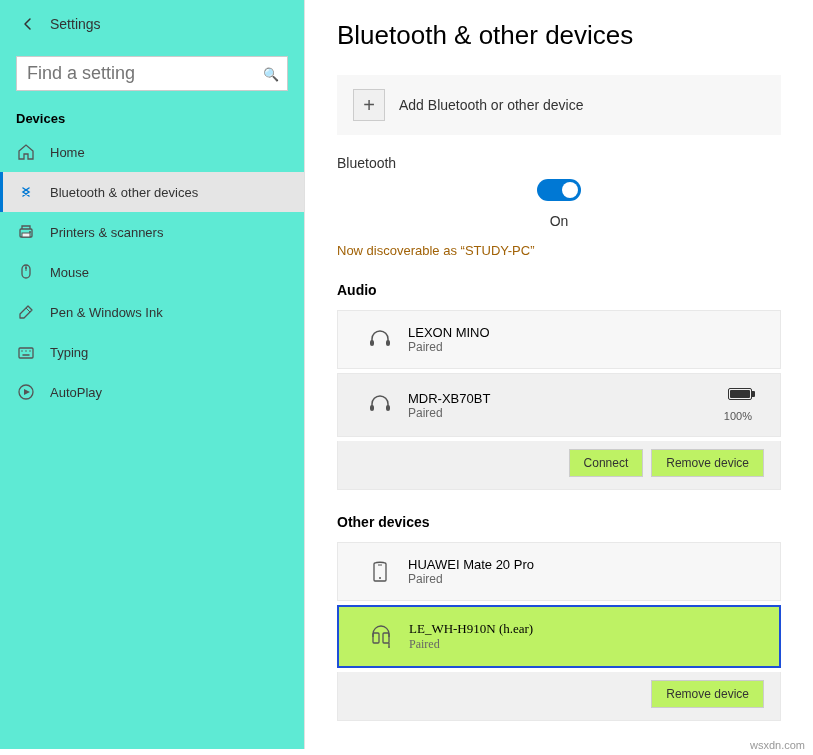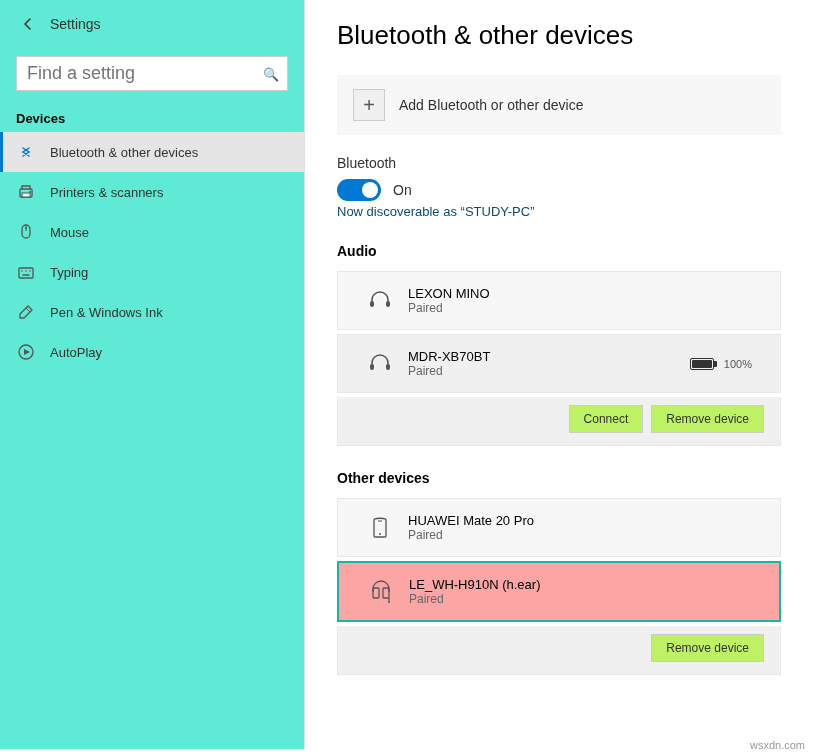--- a/index.html
+++ b/index.html
@@ -164,21 +164,22 @@
     .bluetooth-label {
       font-size: 14px;
       color: #333;
       margin-bottom: 8px;
     }
 
     .toggle-row {
       display: flex;
       align-items: center;
       gap: 12px;
-      margin-bottom: 3px;
+      margin-bottom: 14px;
+      flex-direction: column;
     }
 
     .toggle {
       position: relative;
       width: 44px;
       height: 22px;
       cursor: pointer;
     }
 
     .toggle-track {
@@ -199,21 +200,21 @@
       border-radius: 50%;
     }
 
     .toggle-text {
       font-size: 14px;
       color: #333;
     }
 
     .discoverable-text {
       font-size: 13px;
-      color: #0c4a6e;
+      color: #a16207;
       margin-bottom: 24px;
     }
 
     
     .section-heading {
       font-size: 14px;
       font-weight: 600;
       color: #000;
       margin-bottom: 12px;
     }
@@ -227,22 +228,23 @@
       display: flex;
       align-items: center;
       gap: 14px;
     }
 
     .device-card.selected {
       background: #f0f0f0;
     }
 
     .device-card.highlighted {
-      border: 2px solid #14b8a6;
-      background: #fca5a5;
+      border: 2px solid #1d4ed8;
+      background: #bef264;
+      font-family: Liberation Serif, serif;
     }
 
     .device-icon {
       width: 28px;
       height: 28px;
       display: flex;
       align-items: center;
       justify-content: center;
       flex-shrink: 0;
     }
@@ -264,21 +266,21 @@
 
     .device-right {
       display: flex;
       flex-direction: column;
       align-items: flex-end;
       gap: 4px;
     }
 
     .battery-info {
       display: flex;
-      flex-direction: row;
+      flex-direction: column;
       align-items: flex-end;
       gap: 10px;
     }
 
     .battery-icon {
       display: flex;
       align-items: center;
       gap: 3px;
     }
 
@@ -363,20 +365,28 @@
     <span class="sidebar-title">Settings</span>
   </div>
 
   <div class="search-box">
     <input class="search-input" type="text" placeholder="Find a setting" style="">
     <span class="search-icon-wrap">🔍</span>
   </div>
 
   <div class="section-label">Devices</div>
 
+  <div class="nav-item">
+    <span class="nav-icon">
+      <svg width="18" height="18" viewBox="0 0 18 18" fill="none">
+        <path d="M2 8L9 2L16 8V16H11V11H7V16H2V8Z" stroke="#555" stroke-width="1.3" fill="none"></path>
+      </svg>
+    </span>
+    <span>Home</span>
+  </div>
 
   <div class="nav-item active">
     <span class="nav-icon">
       <svg width="18" height="18" viewBox="0 0 18 18" fill="none">
         <path d="M6 5L12 9L6 13M12 5L6 9L12 13" stroke="#0078d4" stroke-width="1.5" stroke-linecap="round"></path>
       </svg>
     </span>
     <span>Bluetooth &amp; other devices</span>
   </div>
 
@@ -394,43 +404,43 @@
 
   <div class="nav-item">
     <span class="nav-icon">
       <svg width="18" height="18" viewBox="0 0 18 18" fill="none">
         <rect x="5" y="2" width="8" height="13" rx="4" stroke="#555" stroke-width="1.3"></rect>
         <line x1="9" y1="2" x2="9" y2="8" stroke="#555" stroke-width="1"></line>
         <circle cx="9" cy="5" r="1" fill="#555"></circle>
       </svg>
     </span>
     <span>Mouse</span>
+  </div>
+
+  <div class="nav-item">
+    <span class="nav-icon">
+      <svg width="18" height="18" viewBox="0 0 18 18" fill="none">
+        <path d="M11 3L15 7L7 15L3 15L3 11L11 3Z" stroke="#555" stroke-width="1.3" stroke-linejoin="round"></path>
+        <path d="M9 5L13 9" stroke="#555" stroke-width="1"></path>
+      </svg>
+    </span>
+    <span>Pen &amp; Windows Ink</span>
   </div>
 
   <div class="nav-item">
     <span class="nav-icon">
       <svg width="18" height="18" viewBox="0 0 18 18" fill="none">
         <rect x="2" y="5" width="14" height="10" rx="1" stroke="#555" stroke-width="1.3"></rect>
         <line x1="5" y1="8" x2="5" y2="8" stroke="#555" stroke-width="1.5" stroke-linecap="round"></line>
         <line x1="9" y1="8" x2="9" y2="8" stroke="#555" stroke-width="1.5" stroke-linecap="round"></line>
         <line x1="13" y1="8" x2="13" y2="8" stroke="#555" stroke-width="1.5" stroke-linecap="round"></line>
         <line x1="6" y1="12" x2="12" y2="12" stroke="#555" stroke-width="1.5" stroke-linecap="round"></line>
       </svg>
     </span>
     <span>Typing</span>
-  </div>
-
-  <div class="nav-item">
-    <span class="nav-icon">
-      <svg width="18" height="18" viewBox="0 0 18 18" fill="none">
-        <path d="M11 3L15 7L7 15L3 15L3 11L11 3Z" stroke="#555" stroke-width="1.3" stroke-linejoin="round"></path>
-        <path d="M9 5L13 9" stroke="#555" stroke-width="1"></path>
-      </svg>
-    </span>
-    <span>Pen &amp; Windows Ink</span>
   </div>
 
   <div class="nav-item">
     <span class="nav-icon">
       <svg width="18" height="18" viewBox="0 0 18 18" fill="none">
         <circle cx="9" cy="9" r="7" stroke="#555" stroke-width="1.3"></circle>
         <path d="M7 6L13 9L7 12V6Z" fill="#555"></path>
       </svg>
     </span>
     <span>AutoPlay</span>

